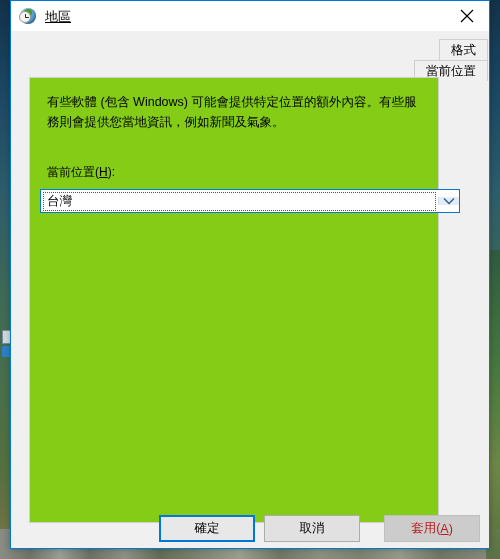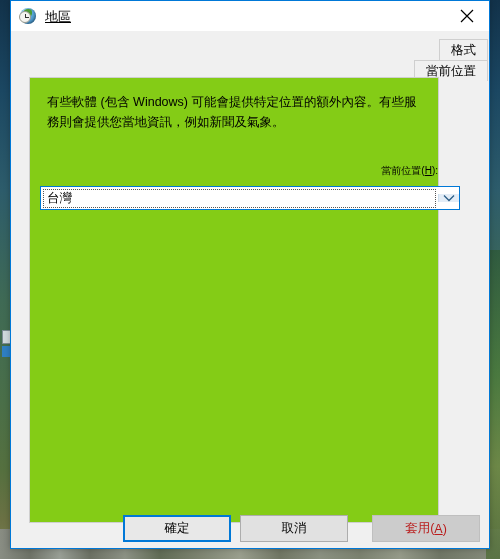--- a/index.html
+++ b/index.html
@@ -191,23 +191,22 @@
     box-sizing: border-box;
   }
   .desc {
     margin: 14px 17px 0 17px;
     font-size: 12.5px;
     line-height: 20px;
     color: #000;
   }
   .field-label {
     margin: 32px 0 0 17px;
-    font-size: 10px;
-    color: #000;
-    text-align: right;
+    font-size: 12px;
+    color: #000;
   }
   .field-label u { text-decoration: underline; }
 
   .combo {
     position: relative;
     margin: 8px 0 0 10px;
     width: 420px;
     height: 24px;
     background: #ffffff;
     border: 1px solid #0078d7;
@@ -245,21 +244,21 @@
     left: 0; top: 514px;
     width: 478px;
     height: 28px;
     display: flex;
     justify-content: flex-end;
     align-items: flex-start;
     padding-right: 9px;
     box-sizing: border-box;
   }
   .btn {
-    width: 108px;
+    width: 96px;
     height: 27px;
     margin-left: 9px;
     background: #e1e1e1;
     border: 1px solid #adadad;
     box-sizing: border-box;
     font-size: 12.5px;
     font-family: "Liberation Sans", "DejaVu Sans", sans-serif;
     color: #000;
     display: flex;
     align-items: center;

